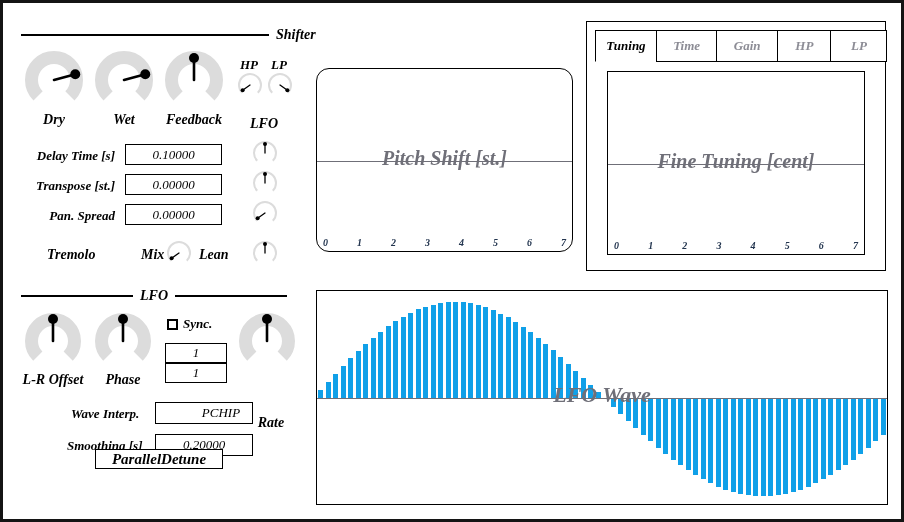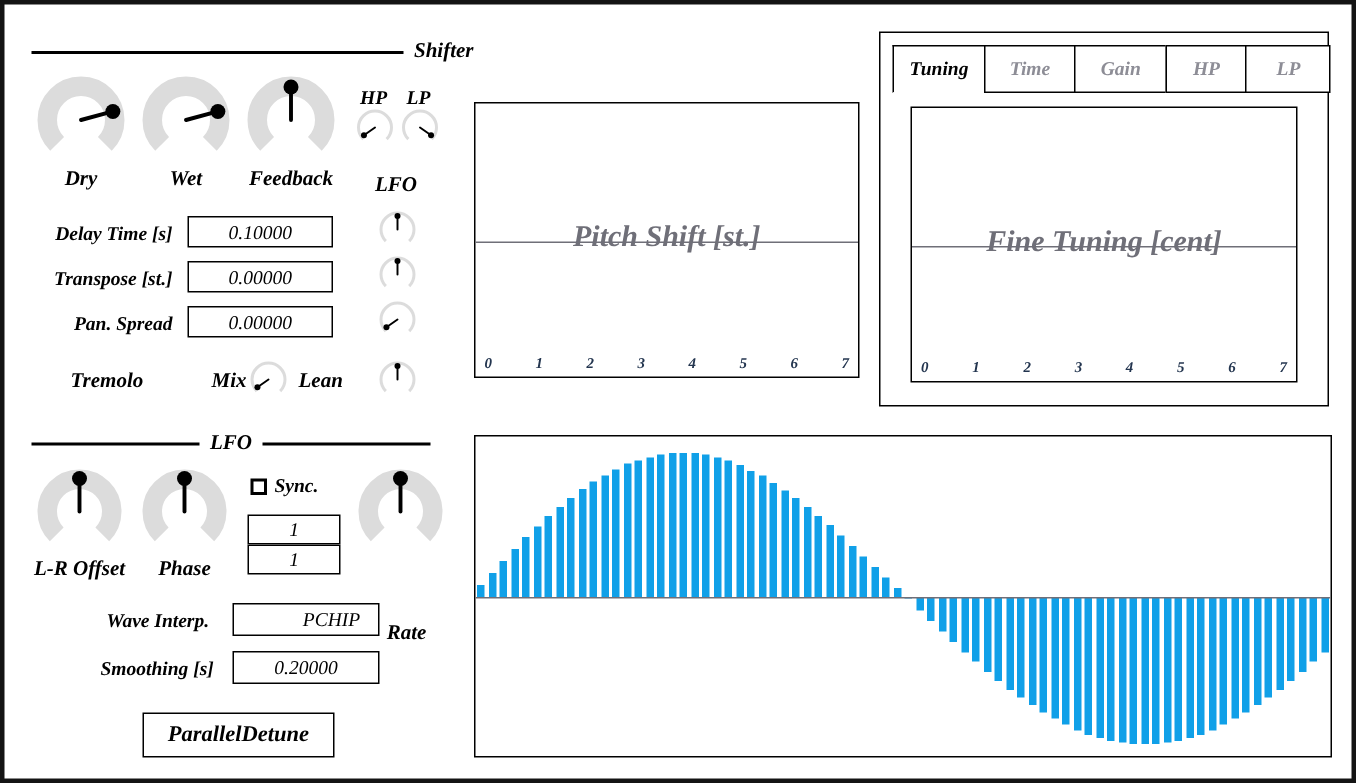--- a/index.html
+++ b/index.html
@@ -262,23 +262,23 @@
 
   <div class="tbox" style="left:162px;top:340px;width:62px;height:20px;">1</div>
   <div class="tbox" style="left:162px;top:360px;width:62px;height:20px;">1</div>
 
   <div class="lbl" style="position:absolute;left:68px;top:403px;font-size:13px;">Wave Interp.</div>
   <div class="tbox" style="left:152px;top:399px;width:98px;height:22px;padding-left:34px;">PCHIP</div>
 
   <div class="lbl" style="position:absolute;left:64px;top:435px;font-size:13px;">Smoothing [s]</div>
   <div class="tbox" style="left:152px;top:431px;width:98px;height:22px;">0.20000</div>
 
-  <div class="btn" style="left:92px;top:472px;width:128px;height:30px;">ParallelDetune</div>
-
-  <div class="plot" style="left:313px;top:65px;width:257px;height:184px;">
+  <div class="btn" style="left:92px;top:446px;width:128px;height:20px;">ParallelDetune</div>
+
+  <div class="plot" style="left:313px;top:65px;width:257px;height:184px;border-radius:13px;">
     <div class="zeroline" style="top:92px;"></div>
     <div class="ptitle lbl-gray" style="top:78px;font-size:20px;">Pitch Shift [st.]</div>
     <div class="ticks" id="ticks-pitch">
         <span>0</span>
         <span>1</span>
         <span>2</span>
         <span>3</span>
         <span>4</span>
         <span>5</span>
         <span>6</span>
@@ -384,15 +384,16 @@
         <div class="bar" style="left: 511.27px; width: 4.95px; top: 107px; height: 77px; background: rgb(16, 160, 232);"></div>
         <div class="bar" style="left: 518.77px; width: 4.95px; top: 107px; height: 72.2px; background: rgb(16, 160, 232);"></div>
         <div class="bar" style="left: 526.27px; width: 4.95px; top: 107px; height: 67.1px; background: rgb(16, 160, 232);"></div>
         <div class="bar" style="left: 533.77px; width: 4.95px; top: 107px; height: 61.6px; background: rgb(16, 160, 232);"></div>
         <div class="bar" style="left: 541.27px; width: 4.95px; top: 107px; height: 55.8px; background: rgb(16, 160, 232);"></div>
         <div class="bar" style="left: 548.77px; width: 4.95px; top: 107px; height: 49.7px; background: rgb(16, 160, 232);"></div>
         <div class="bar" style="left: 556.27px; width: 4.95px; top: 107px; height: 43.3px; background: rgb(16, 160, 232);"></div>
         <div class="bar" style="left: 563.77px; width: 4.95px; top: 107px; height: 36.7px; background: rgb(16, 160, 232);"></div>
       </div>
     <div class="zeroline" style="top:107px;"></div>
+    <div class="ptitle lbl-gray" style="top:91px;font-size:22px;">LFO Wave</div>
   </div>
 
 </div>
 
 </body></html>

